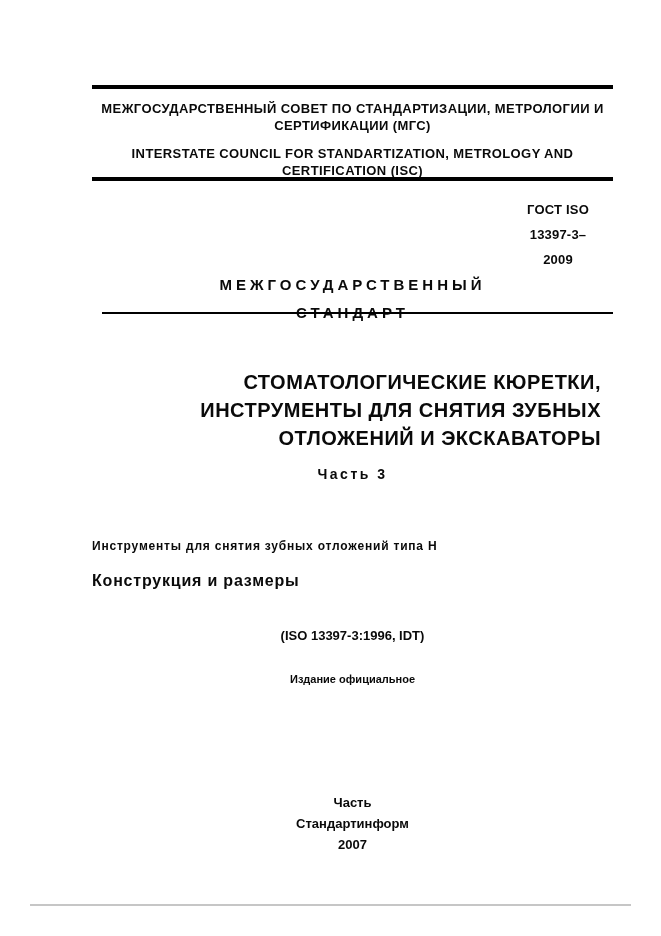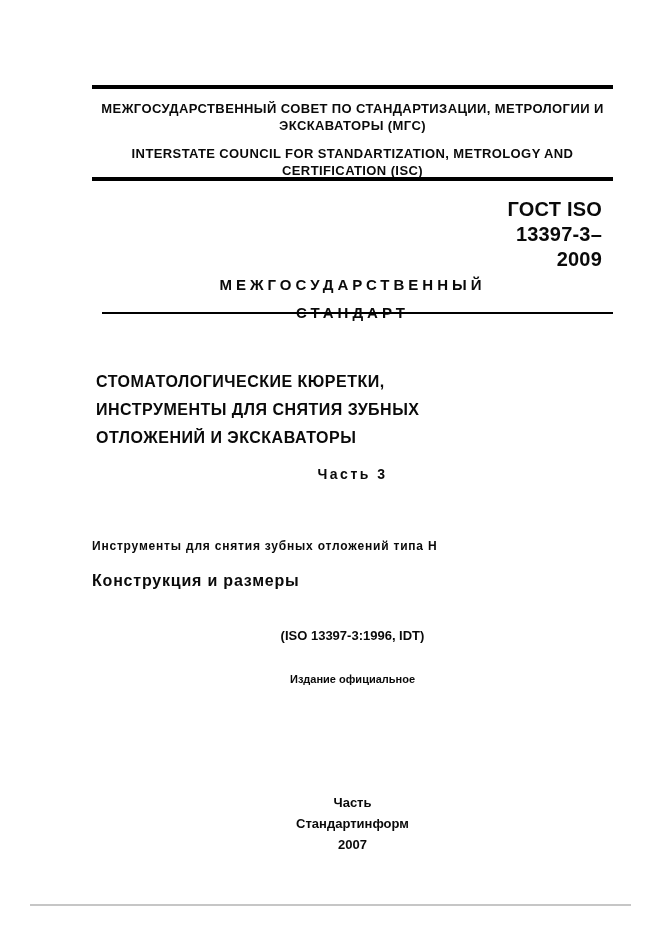--- a/index.html
+++ b/index.html
@@ -43,32 +43,32 @@
     position: absolute;
     top: 224px; left: 92px; width: 521px;
     text-align: center;
     font-size: 15px;
     line-height: 28px;
     letter-spacing: 4px;
     margin-top: 47px;
   }
   .designation-code {
     position: absolute;
-    top: 197px; left: 462px; width: 140px;
-    text-align: right;
-    font-size: 20px;
+    top: 197px; left: 488px; width: 140px;
+    text-align: center;
+    font-size: 13px;
     line-height: 25px;
     letter-spacing: 0.2px;
   }
 
   .doc-title {
     position: absolute;
-    top: 368px; left: 96px; width: 521px;
-    text-align: left;
-    font-size: 16px;
+    top: 368px; left: 80px; width: 521px;
+    text-align: right;
+    font-size: 20px;
     line-height: 28px;
     letter-spacing: 0.5px;
   }
   .doc-part {
     position: absolute;
     top: 466px; left: 92px; width: 521px;
     text-align: center;
     font-size: 14px;
     letter-spacing: 2.5px;
   }
@@ -109,21 +109,21 @@
 </style>
 </head>
 <body>
 
 <div class="page">
 
   <div class="rule rule-top"></div>
 
   <div class="council-header">
     <div class="line">МЕЖГОСУДАРСТВЕННЫЙ СОВЕТ ПО СТАНДАРТИЗАЦИИ, МЕТРОЛОГИИ И</div>
-    <div class="line">ЭКСКАВАТОРЫ (МГС)</div>
+    <div class="line">СЕРТИФИКАЦИИ (МГС)</div>
     <div class="gap"></div>
     <div class="line">INTERSTATE COUNCIL FOR STANDARTIZATION, METROLOGY AND</div>
     <div class="line">CERTIFICATION (ISC)</div>
   </div>
 
   <div class="rule rule-mid"></div>
 
   <div class="designation-label">
     <div>МЕЖГОСУДАРСТВЕННЫЙ</div>
     <div>СТАНДАРТ</div>

